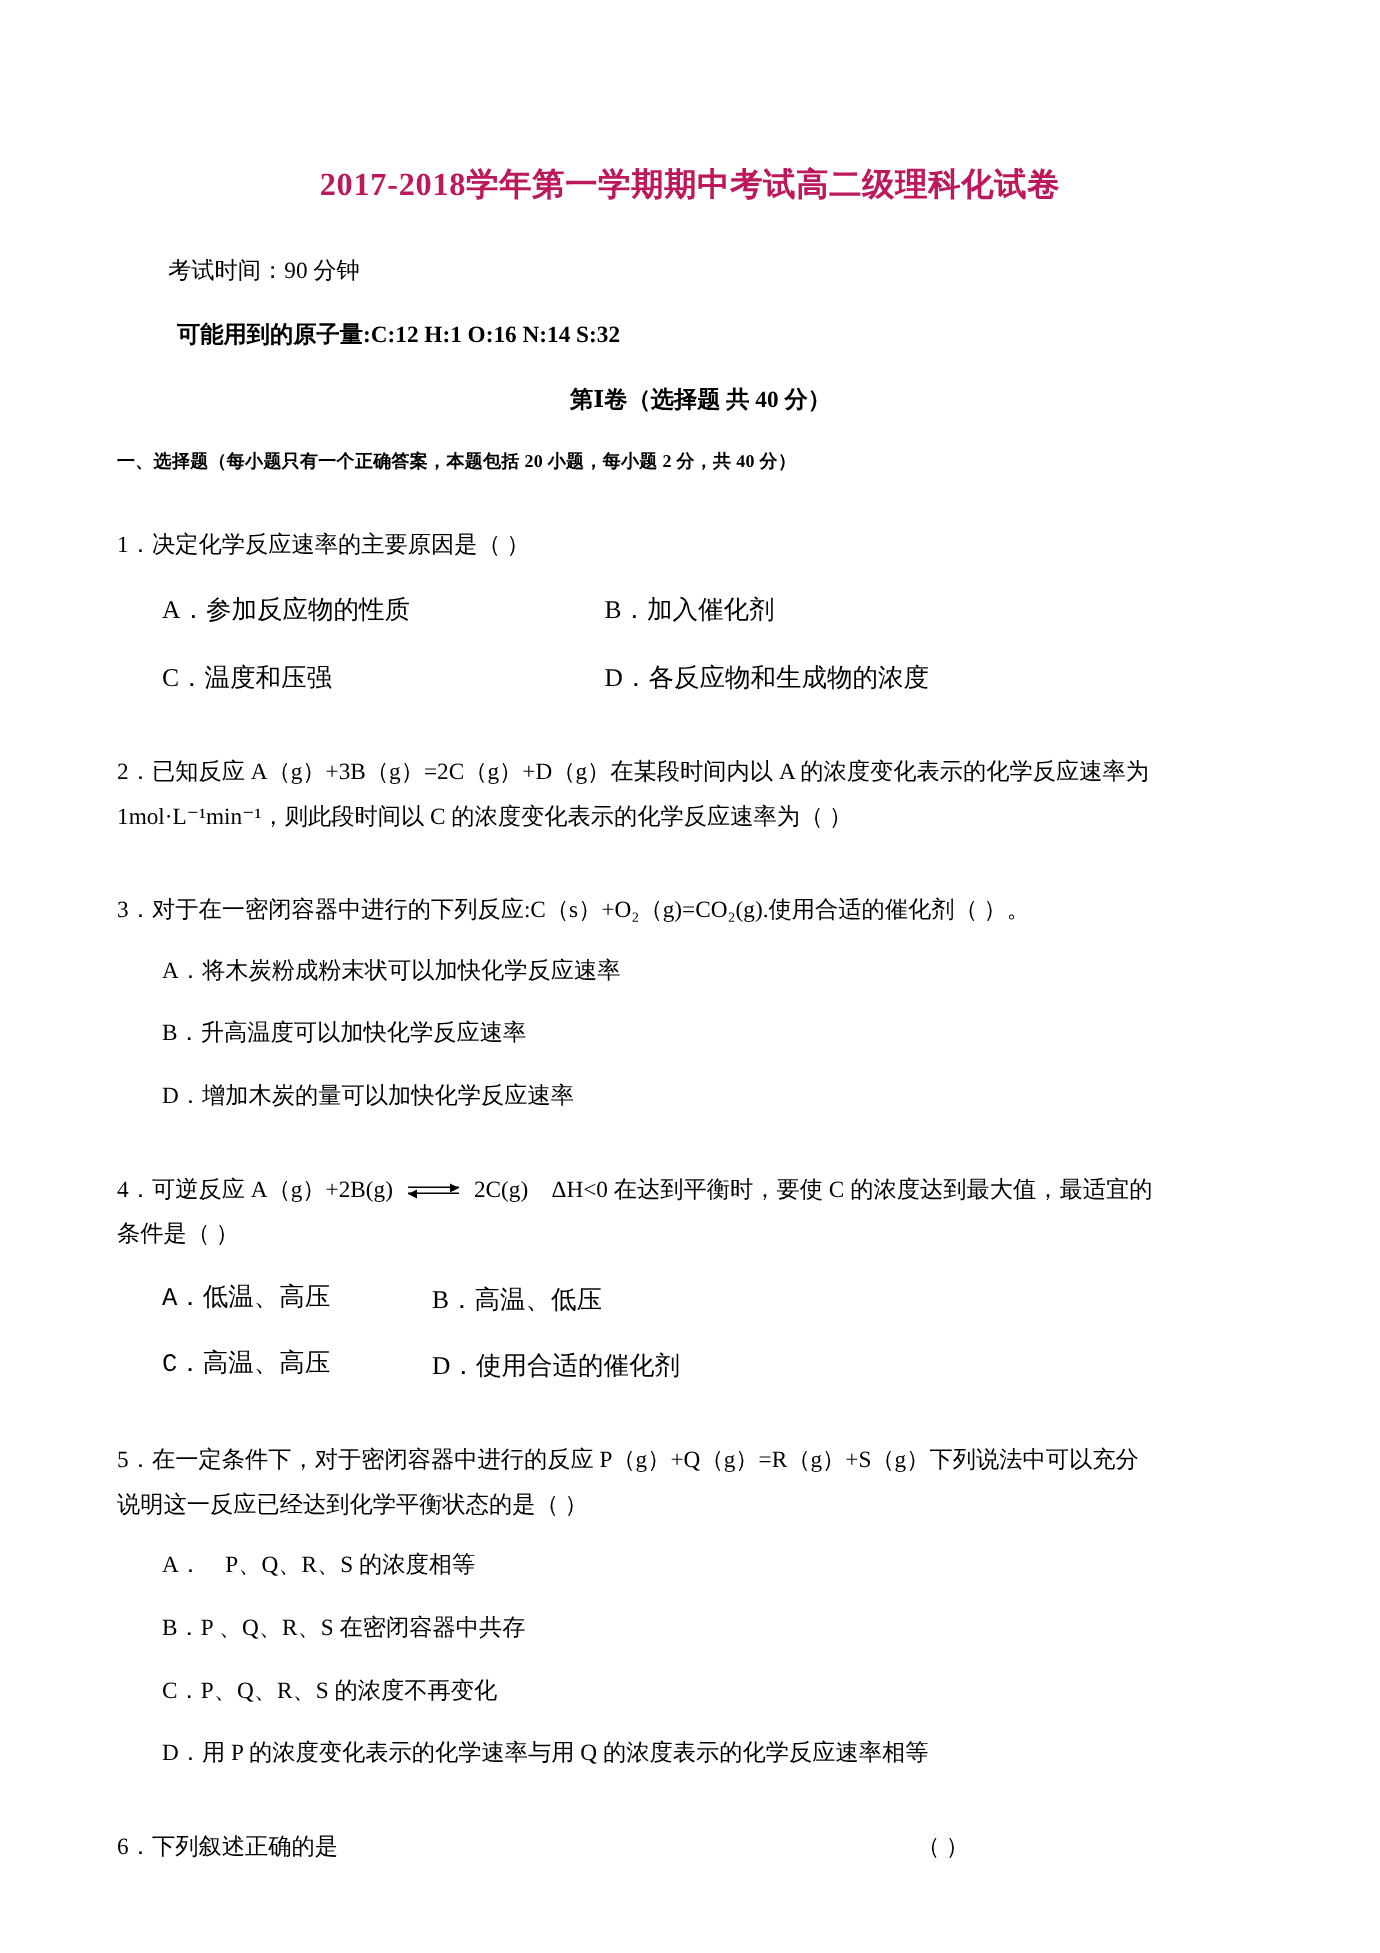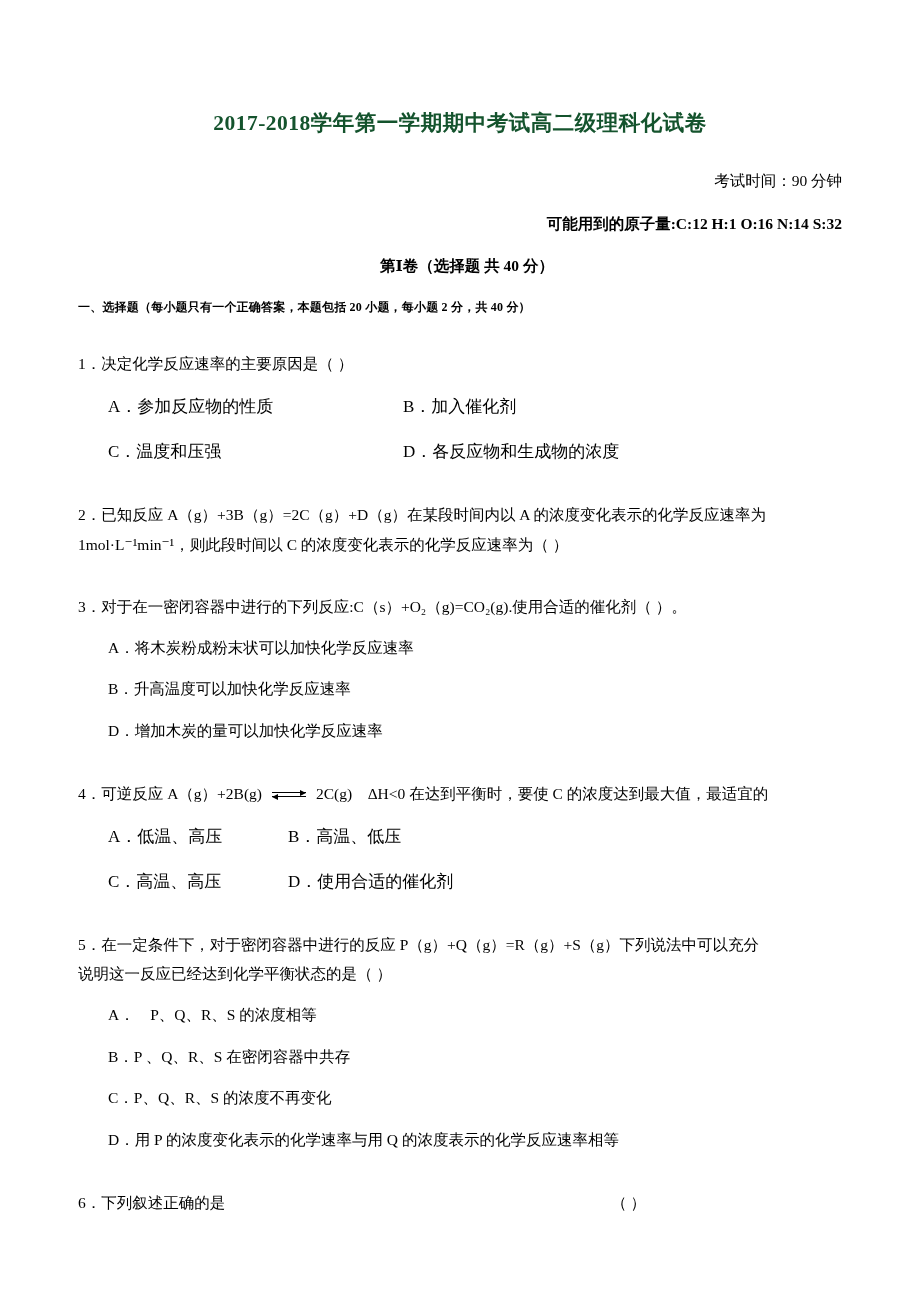--- a/index.html
+++ b/index.html
@@ -19,32 +19,31 @@
     width: 920px;
     height: 1302px;
     box-sizing: border-box;
     padding: 0 78px;
     position: relative;
   }
   .doc-title {
     text-align: center;
     font-size: 21.5px;
     font-weight: bold;
-    color: #14532d;
+    color: #be185d;
     margin-top: 108px;
     margin-bottom: 16px;
     letter-spacing: 0.5px;
     font-family: "Liberation Serif", "DejaVu Serif", serif;
   }
   .line {
     font-size: 15.5px;
     line-height: 1.0;
     margin: 0;
     white-space: nowrap;
-    text-align: right;
   }
   .wrapline {
     font-size: 15.5px;
     line-height: 1.9;
     margin: 0;
   }
   .time-line {
     margin-top: 36px;
     margin-left: 34px;
     font-size: 15.5px;
@@ -84,21 +83,21 @@
   }
   .opt-a { width: 295px; flex: 0 0 295px; }
   .opt-b { flex: 1 1 auto; }
   .opt-stack {
     padding-left: 30px;
     margin-top: 12px;
   }
   .opt-stack > div { margin-top: 13px; }
   .opt-stack > div:first-child { margin-top: 0; }
   .opt-row-narrow { display:flex; margin-top: 13px; padding-left: 30px;}
-  .opt-na { width: 180px; flex: 0 0 180px; }
+  .opt-na { width: 180px; flex: 0 0 180px; font-family: Liberation Mono, monospace; }
   .eqarrow {
     display: inline-block;
     position: relative;
     width: 34px;
     height: 12px;
     vertical-align: middle;
   }
   .eqarrow:before, .eqarrow:after {
     content: "";
     position: absolute;
@@ -158,20 +157,21 @@
     <div class="wrapline"><span>3．</span><span>对于在一密闭容器中进行的下列反应:C（s）+O₂（g)=CO₂(g).使用合适的催化剂（     ）。</span></div>
     <div class="opt-stack">
       <div>A．将木炭粉成粉末状可以加快化学反应速率</div>
       <div>B．升高温度可以加快化学反应速率</div>
       <div>D．增加木炭的量可以加快化学反应速率</div>
     </div>
   </div>
 
   <div class="q">
     <div class="wrapline"><span>4．</span><span>可逆反应 A（g）+2B(g)</span><span class="gap-sm"></span><span class="eqarrow"><i class="r"></i><i class="l"></i></span><span class="gap-sm"></span><span>2C(g)　ΔH&lt;0 在达到平衡时，要使 C 的浓度达到最大值，最适宜的</span></div>
+    <div class="wrapline">条件是（   ）</div>
     <div class="opts">
       <div class="opt-row-narrow">
         <div class="opt-na">A．低温、高压</div>
         <div class="opt-b">B．高温、低压</div>
       </div>
       <div class="opt-row-narrow">
         <div class="opt-na">C．高温、高压</div>
         <div class="opt-b">D．使用合适的催化剂</div>
       </div>
     </div>

